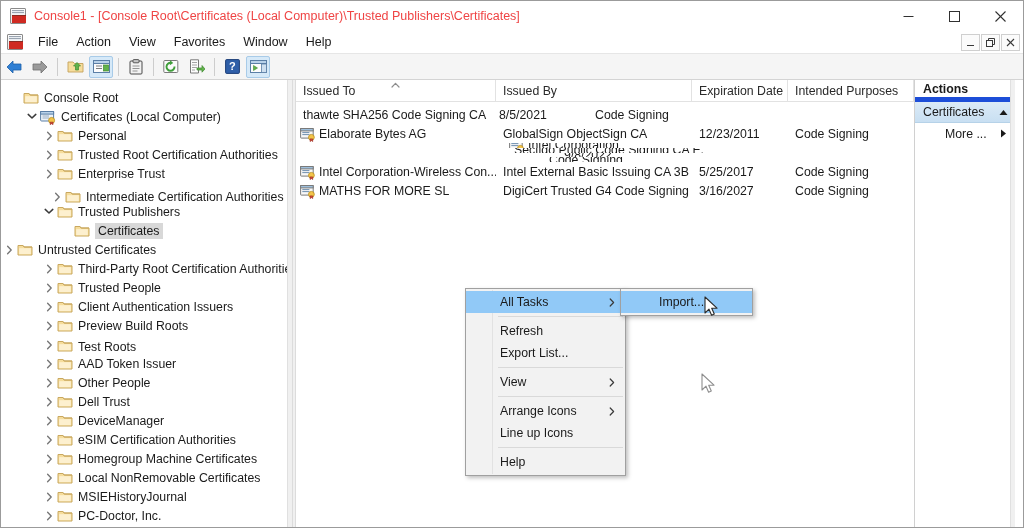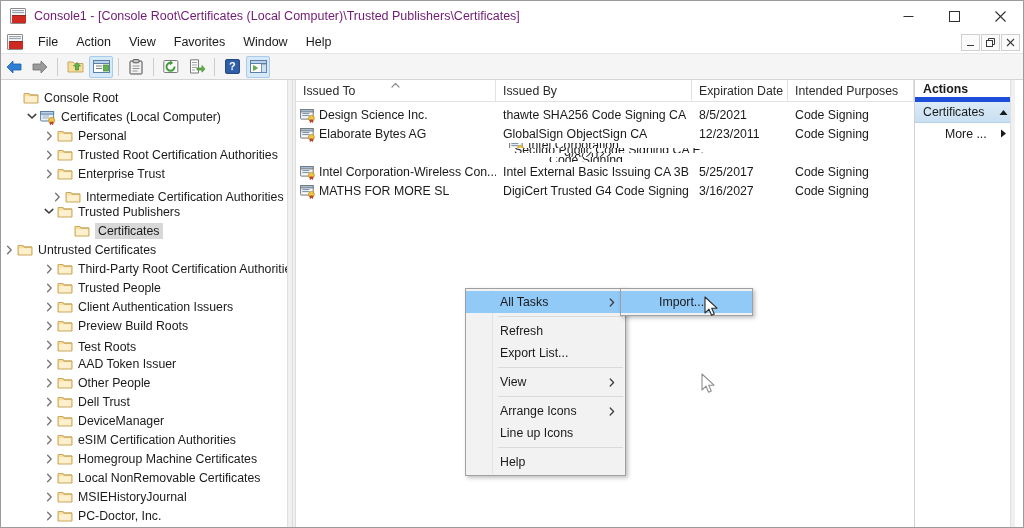--- a/index.html
+++ b/index.html
@@ -43,21 +43,21 @@
     left: 1px; top: 1px; right: 1px; height: 4px;
     background: repeating-linear-gradient(#9aa4b0 0 1px, #e9edf2 1px 2px);
   }
   .mmc-ico::after {
     content: ""; position: absolute;
     left: 1px; bottom: 0px; width: 14px; height: 7px;
     background: #cf2a22;
     border-top: 1px solid #8a2a22;
   }
   #title-text {
-    font-size: 12.5px; color: #701a75;
+    font-size: 12.5px; color: #ef4444;
     white-space: nowrap;
   }
   #win-controls {
     position: absolute; right: 0; top: 0;
     height: 30px; display: flex;
   }
   .wbtn {
     width: 46px; height: 30px;
     display: flex; align-items: center; justify-content: center;
     color: #303030;
@@ -746,31 +746,20 @@
           </div>
           <div class="lcol" style="width: 96px;">
             <span>Expiration Date</span>
           </div>
           <div class="lcol" style="width: 126px;">
             <span>Intended Purposes</span>
           </div>
         </div>
       <div id="list-rows">
           <div class="lrow" style="top: 25px;">
-            <div class="cell" style="width: 200px; padding-left: 0px;">
-              <span class="certico"><svg width="16" height="16" viewBox="0 0 16 16">
-                  <rect x="0.6" y="2.5" width="12.6" height="9.6" rx="0.6" fill="#f7f7f7" stroke="#7a7a7a" stroke-width="1"></rect>
-                  <rect x="0.6" y="2.5" width="12.6" height="2.4" fill="#9dbfdd" stroke="#7a7a7a" stroke-width="1"></rect>
-                  <line x1="2.3" y1="6.6" x2="9.4" y2="6.6" stroke="#6f8faf" stroke-width="1"></line>
-                  <line x1="2.3" y1="8.6" x2="9.4" y2="8.6" stroke="#6f8faf" stroke-width="1"></line>
-                  <circle cx="11.4" cy="11.3" r="2.9" fill="#f3c44a" stroke="#b98e1e" stroke-width="0.8"></circle>
-                  <path d="M10.1 12.9 L10.1 15.5 L11.4 14.6 L12.7 15.5 L12.7 12.9 Z" fill="#d94a3d" stroke="#9c2f26" stroke-width="0.7"></path>
-                </svg></span>
-              <span>Design Science Inc.</span>
-            </div>
             <div class="cell" style="width: 196px; padding-left: 7px;">
               <span>thawte SHA256 Code Signing CA</span>
             </div>
             <div class="cell" style="width: 96px; padding-left: 7px;">
               <span>8/5/2021</span>
             </div>
             <div class="cell" style="width: 126px; padding-left: 7px;">
               <span>Code Signing</span>
             </div>
           </div>

